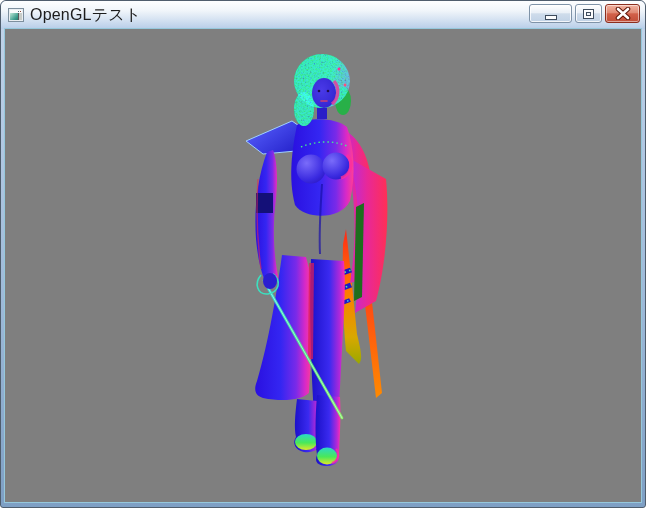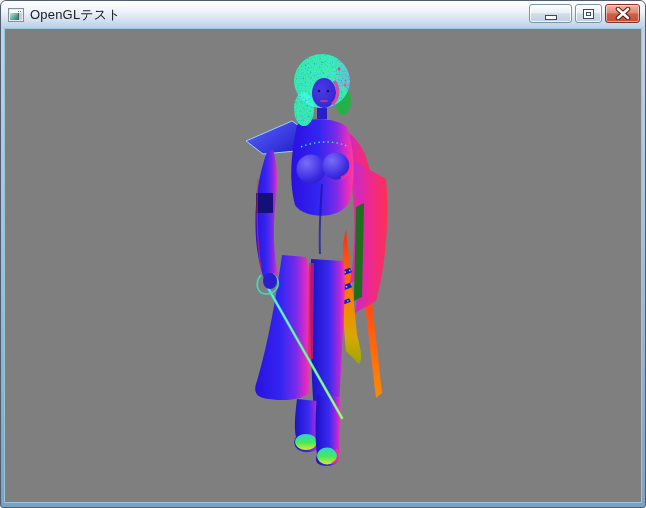--- a/index.html
+++ b/index.html
@@ -12,21 +12,21 @@
     background:linear-gradient(180deg,#c3d5ea 0,#b0c7e2 30%,#9db9d8 60%,#7e9fc4 100%);
     overflow:hidden;
   }
   .titlebar{
     position:absolute;left:0;top:0;right:0;height:28px;
     border-radius:5px 5px 0 0;
     background:linear-gradient(180deg,#fdfeff 0,#f0f5fa 35%,#d6e3f2 65%,#b7cde8 100%);
     display:flex;align-items:center;padding-left:7px;
   }
   .title-text{
-    font-size:13px;color:#1c1c1c;margin-left:6px;letter-spacing:.2px;
+    font-size:16px;color:#1c1c1c;margin-left:6px;letter-spacing:.2px;
     white-space:nowrap;
   }
   
   .app-icon{position:relative;width:16px;height:14px;border:1px solid #7d8f9e;background:#e9eef2;flex:0 0 auto;}
   .app-icon .bar{position:absolute;left:1px;top:1px;right:1px;height:3px;background:#fafcfd;}
   .app-icon .dot{position:absolute;top:2px;width:1px;height:1px;background:#8a4a3a;}
   .app-icon .d1{right:2px;} .app-icon .d2{right:4px;background:#5a6a7a;}
   .app-icon .content{position:absolute;left:1px;top:4px;width:8px;bottom:1px;
     background:linear-gradient(135deg,#bfe8d8 0,#3e9e8e 70%,#2a7a6e 100%);}
   .app-icon .side{position:absolute;right:1px;top:4px;width:4px;bottom:1px;background:#c9cdc9;border-left:1px solid #5a5a5a;}

